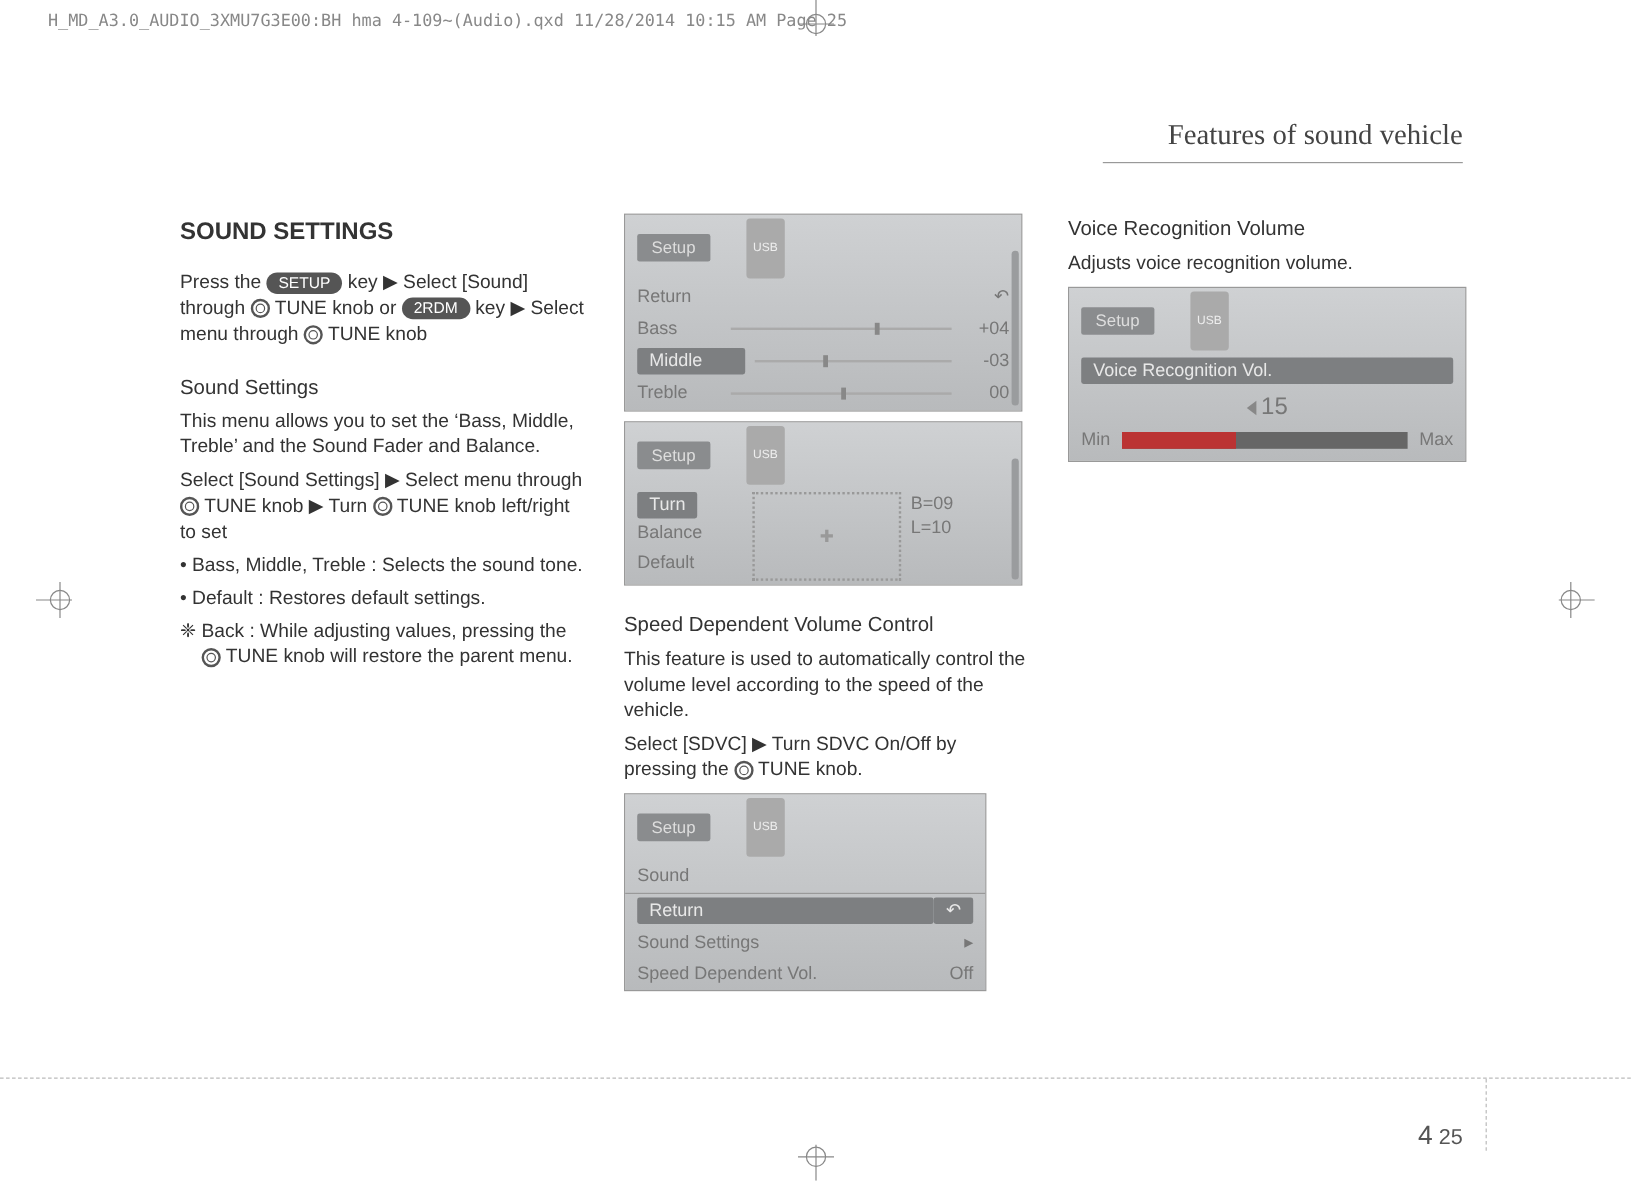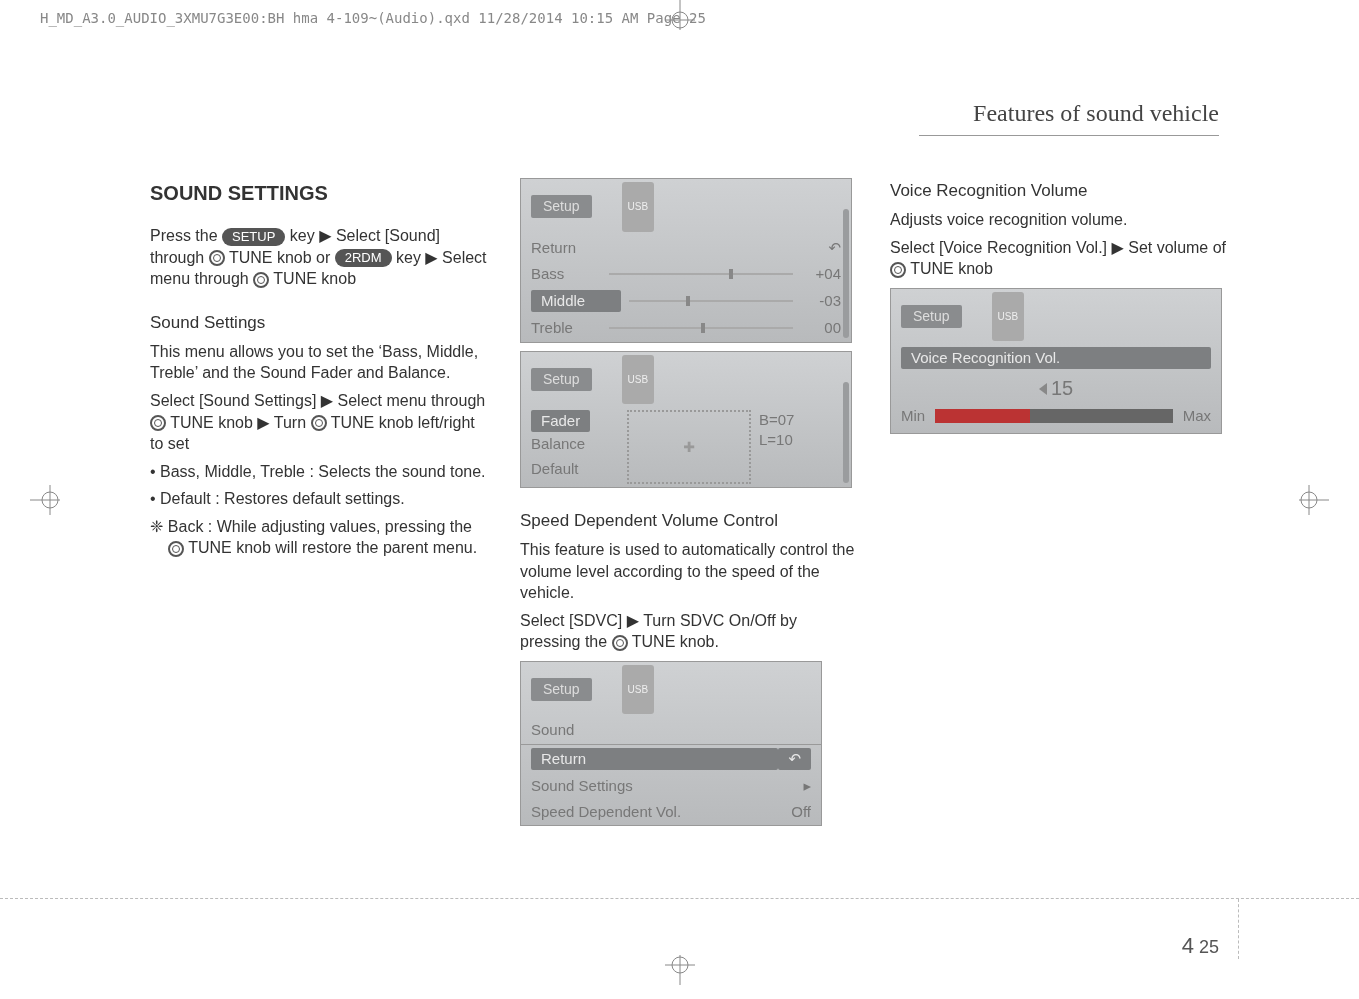--- a/index.html
+++ b/index.html
@@ -335,29 +335,29 @@
     <div class="screen-side-scroll"></div>
   </div>
 
   <div class="screen">
     <div class="screen-row">
       <span class="screen-tab">Setup</span>
       <span class="screen-pill">USB</span>
     </div>
     <div class="screen-row" style="align-items:flex-start">
       <div style="width:90px">
-        <div class="screen-highlight">Fader</div>
+        <div class="screen-highlight">Turn</div>
         <div style="padding:2px 0">Balance</div>
         <div style="padding:2px 0">Default</div>
       </div>
       <div class="chartbox">
           <span class="plus">✚</span>
         </div>
       <div style="margin-left:8px">
-        <div>B=07</div>
+        <div>B=09</div>
         <div>L=10</div>
       </div>
     </div>
     <div class="screen-side-scroll"></div>
   </div>
 
   <h3 class="sub">Speed Dependent Volume Control</h3>
   <p>This feature is used to automatically control the volume level according to the speed of the vehicle.</p>
   <p>
     <span>Select [SDVC] ▶ Turn SDVC On/Off by pressing the </span>
@@ -384,25 +384,20 @@
     <div class="screen-row">
       <span style="flex:1">Speed Dependent Vol.</span>
       <span>Off</span>
     </div>
   </div>
 </div>
 
 <div class="col col3">
   <h3 class="sub" style="margin-top:10px">Voice Recognition Volume</h3>
   <p>Adjusts voice recognition volume.</p>
-  <p>
-    <span>Select [Voice Recognition Vol.] ▶ Set volume of </span>
-    <span class="knob"></span>
-    <span> TUNE knob</span>
-  </p>
 
   <div class="screen">
     <div class="screen-row">
       <span class="screen-tab">Setup</span>
       <span class="screen-pill">USB</span>
     </div>
     <div class="screen-row">
       <span class="screen-highlight" style="flex:1">Voice Recognition Vol.</span>
     </div>
     <div class="screen-row" style="justify-content:center">

